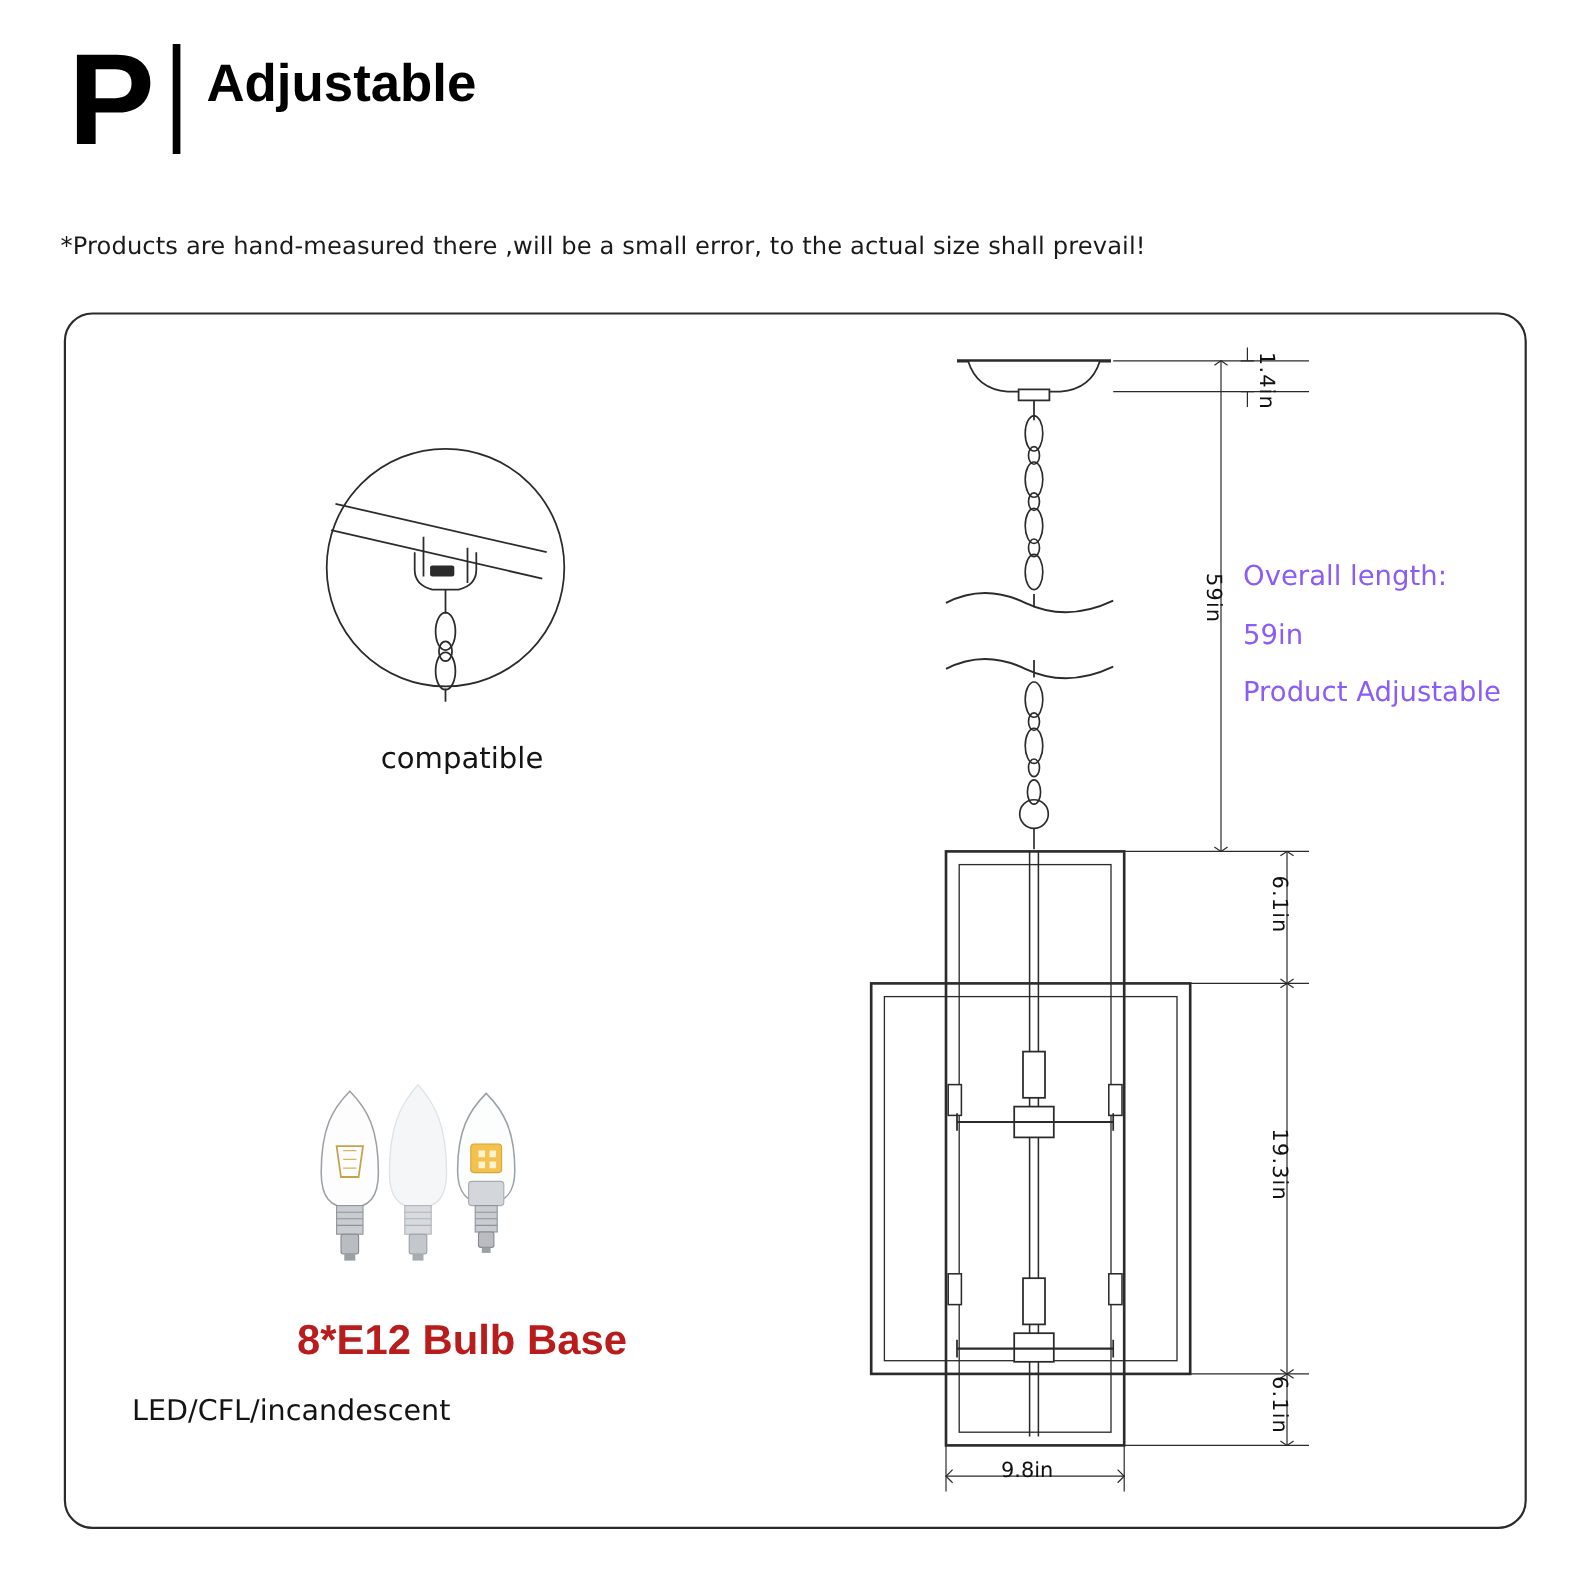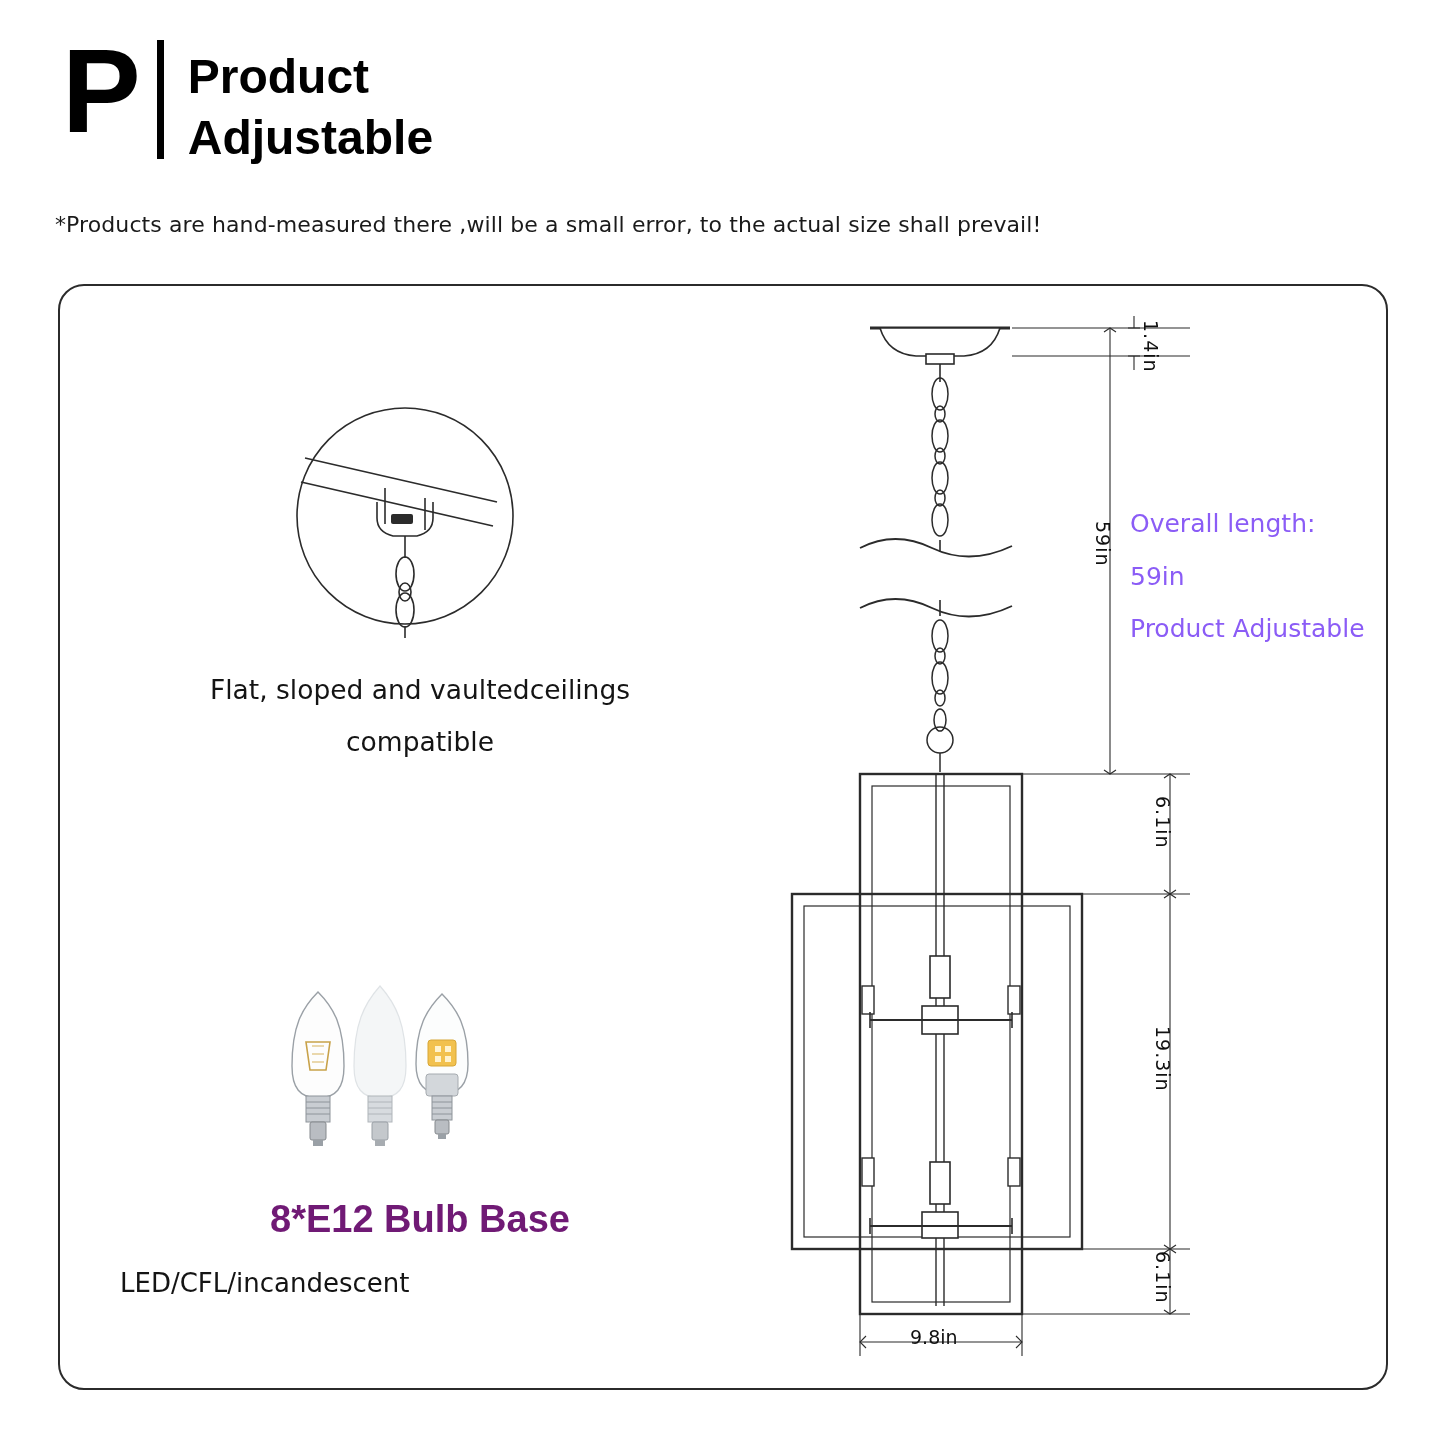--- a/index.html
+++ b/index.html
@@ -97,21 +97,21 @@
   }
   .bulb-title {
     position: absolute;
     left: 60px;
     top: 912px;
     width: 600px;
     text-align: center;
     font-family: "Liberation Sans", sans-serif;
     font-size: 38px;
     font-weight: bold;
-    color: #701a75;
+    color: #b91c1c;
   }
   .bulb-sub {
     position: absolute;
     left: 60px;
     top: 982px;
     width: 600px;
     text-align: left;
     font-size: 26px;
     color: #141414;
   }
@@ -146,21 +146,20 @@
     letter-spacing: 1px;
   }
 </style>
 </head>
 <body>
 
 <div class="header">
   <div class="pmark">P</div>
   <div class="divider"></div>
   <div class="titles">
-    <div>Product</div>
     <div>Adjustable</div>
   </div>
 </div>
 
 <div class="note">*Products are hand-measured there ,will be a small error, to the actual size shall prevail!</div>
 
 <div class="card">
 
   <div class="ceiling-art">
     <svg width="280" height="250" viewBox="0 0 280 250" fill="none" stroke="#2b2b2b" stroke-width="1.6">
@@ -176,21 +175,20 @@
 
       <path d="M140 130 L140 152"></path>
       <ellipse cx="140" cy="168" rx="9" ry="17"></ellipse>
       <ellipse cx="140" cy="186" rx="6" ry="9"></ellipse>
       <ellipse cx="140" cy="204" rx="9" ry="17"></ellipse>
       <path d="M140 220 L140 232"></path>
     </svg>
   </div>
 
   <div class="caption1">
-    <div>Flat, sloped and vaultedceilings</div>
     <div>compatible</div>
   </div>
 
   <div class="bulbs">
     <svg width="270" height="240" viewBox="0 0 270 240" fill="none">
 
       <g>
         <path d="M52 120 C52 80 62 62 78 46 C94 62 104 80 104 120 C104 142 96 152 78 152 C60 152 52 142 52 120 Z" fill="#fdfdfd" stroke="#9aa0a6" stroke-width="1.4"></path>
         <path d="M66 96 L90 96 L86 124 L70 124 Z" fill="none" stroke="#c8a24a" stroke-width="1.6"></path>
         <path d="M72 100 L84 100 M72 108 L84 108 M72 116 L84 116" stroke="#d8b45e" stroke-width="1.2"></path>

